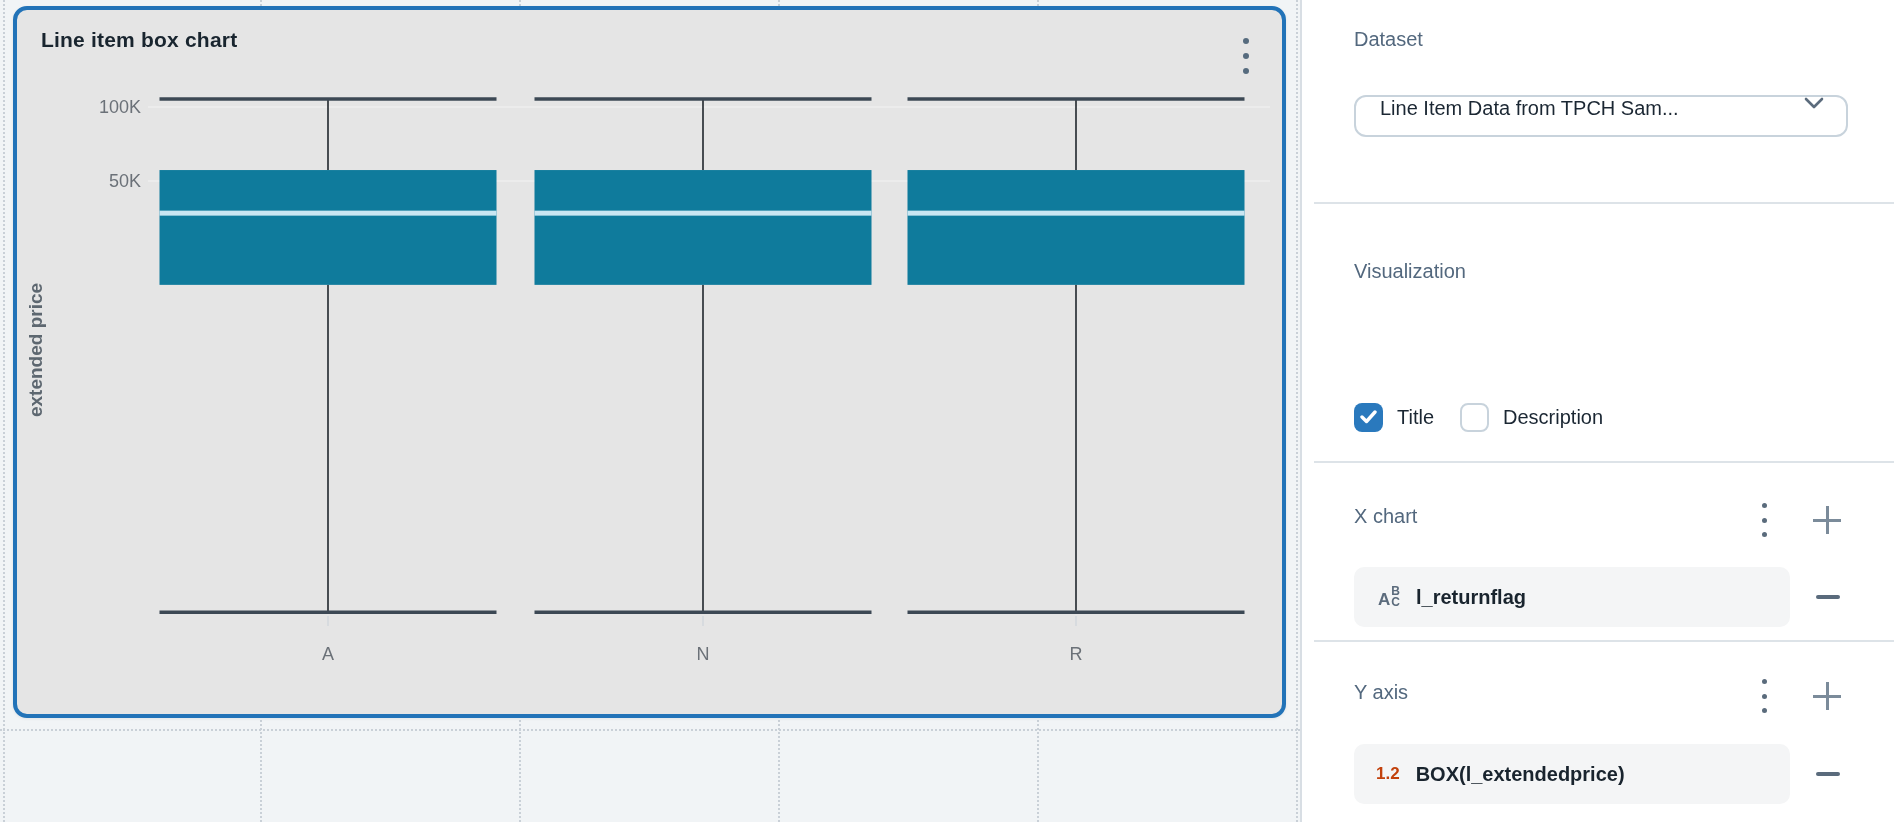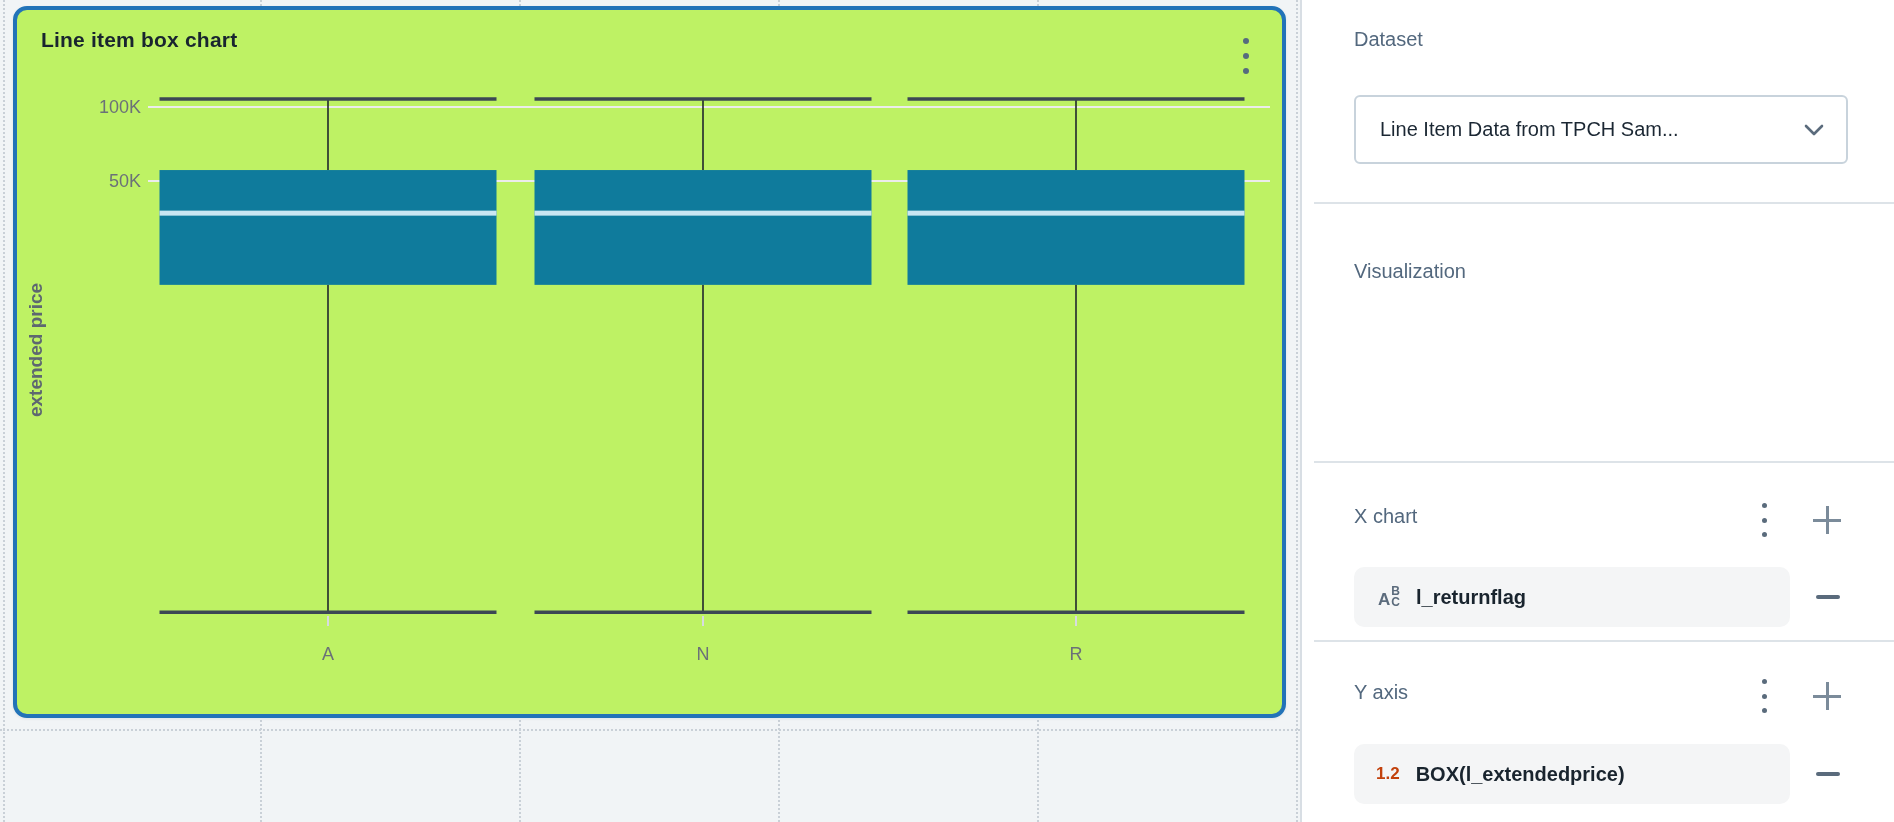--- a/index.html
+++ b/index.html
@@ -5,39 +5,39 @@
   html,body{margin:0;padding:0;}
   body{width:1894px;height:822px;overflow:hidden;font-family:"Liberation Sans","DejaVu Sans",sans-serif;background:#ffffff;}
   #app{position:relative;width:1894px;height:822px;}
 
   
   .canvas{position:absolute;left:0;top:0;width:1300px;height:822px;background:#f1f4f6;}
   .grid-v{position:absolute;top:0;bottom:0;width:0;border-left:2px dotted #c9d0d7;}
   .grid-h{position:absolute;left:0;right:0;height:0;border-top:2px dotted #c9d0d7;}
 
   
-  .chart-card{position:absolute;left:13px;top:6px;width:1265px;height:704px;background:#bef264;
+  .chart-card{position:absolute;left:13px;top:6px;width:1265px;height:704px;background:#e5e5e5;
     border:4px solid #2273b8;border-radius:14px;box-shadow:0 1px 3px rgba(30,50,70,.08);}
   .chart-title{position:absolute;left:24px;top:18px;font-size:21px;font-weight:700;color:#19252f;letter-spacing:.2px;}
   .card-kebab{position:absolute;right:26px;top:28px;width:20px;height:36px;display:flex;flex-direction:column;justify-content:space-between;align-items:center;cursor:pointer;}
   .card-kebab i{width:6px;height:6px;border-radius:50%;background:#566b7e;}
   .plot-svg{position:absolute;left:0;top:0;}
   .y-axis-title{position:absolute;left:8px;top:340px;width:0;height:0;overflow:visible;}
   .y-axis-title span{display:inline-block;transform:rotate(-90deg) translateX(-50%);transform-origin:0 0;
     font-size:19px;font-weight:700;color:#5d6770;white-space:nowrap;}
   .x-axis-title{position:absolute;left:131px;width:1122px;top:656px;text-align:center;font-size:19px;font-weight:700;color:#5d6770;}
 
   
   .panel-divider{position:absolute;left:1300px;top:0;width:2px;height:822px;background:#d8dee4;}
   .panel{position:absolute;left:1302px;top:0;width:592px;height:822px;background:#ffffff;}
   .panel .heading{position:absolute;left:52px;font-size:20px;font-weight:400;color:#53687e;}
   .hdivider{position:absolute;left:12px;right:0;height:0;border-top:2px solid #dde3e8;}
 
-  .select{position:absolute;left:52px;width:494px;height:69px;background:#fff;border:2px solid #c8d3dc;
-    border-radius:6px;display:flex;align-items:center;cursor:pointer;box-sizing:border-box;}
+  .select{position:absolute;left:52px;width:494px;height:42px;background:#fff;border:2px solid #c8d3dc;
+    border-radius:12px;display:flex;align-items:flex-start;cursor:pointer;box-sizing:border-box;}
   .select .sel-label{font-size:20px;color:#1b2733;margin-left:24px;flex:1;white-space:nowrap;overflow:hidden;}
   .select .chevron{margin-right:22px;flex:none;display:flex;}
 
   .viz-icon{margin-left:18px;margin-right:14px;flex:none;display:flex;}
 
   .chk-row{position:absolute;left:52px;top:402px;height:30px;display:flex;align-items:center;}
   .checkbox{width:29px;height:29px;border-radius:8px;box-sizing:border-box;display:flex;align-items:center;justify-content:center;cursor:pointer;flex:none;}
   .checkbox.checked{background:#2a79bd;}
   .checkbox.unchecked{background:#fff;border:2px solid #c8d3dc;}
   .chk-label{font-size:20px;font-weight:500;color:#1b2733;margin-left:14px;}
@@ -126,20 +126,31 @@
         <svg width="20" height="12" viewBox="0 0 20 12">
             <polyline points="2,2 10,10 18,2" fill="none" stroke="#5b6b7c" stroke-width="2.6" stroke-linecap="round" stroke-linejoin="round"></polyline>
           </svg>
       </span>
     </div>
 
     <div class="hdivider" style="top:202px"></div>
 
     <div class="heading" style="top:260px">Visualization</div>
 
+    <div class="chk-row">
+      <span class="checkbox checked">
+        <svg width="17" height="14" viewBox="0 0 17 14">
+            <polyline points="2,7 6.5,11.5 15,2" fill="none" stroke="#ffffff" stroke-width="3.4" stroke-linecap="round" stroke-linejoin="round"></polyline>
+          </svg>
+      </span>
+      <span class="chk-label">Title</span>
+      <span class="chk-gap"></span>
+      <span class="checkbox unchecked"></span>
+      <span class="chk-label">Description</span>
+    </div>
 
     <div class="hdivider" style="top:461px"></div>
 
     <div class="heading" style="top:505px">X chart</div>
     <div class="sec-icons" style="top:503px;left:452px">
       <span class="kebab-v">
           <i></i>
           <i></i>
           <i></i>
         </span>

